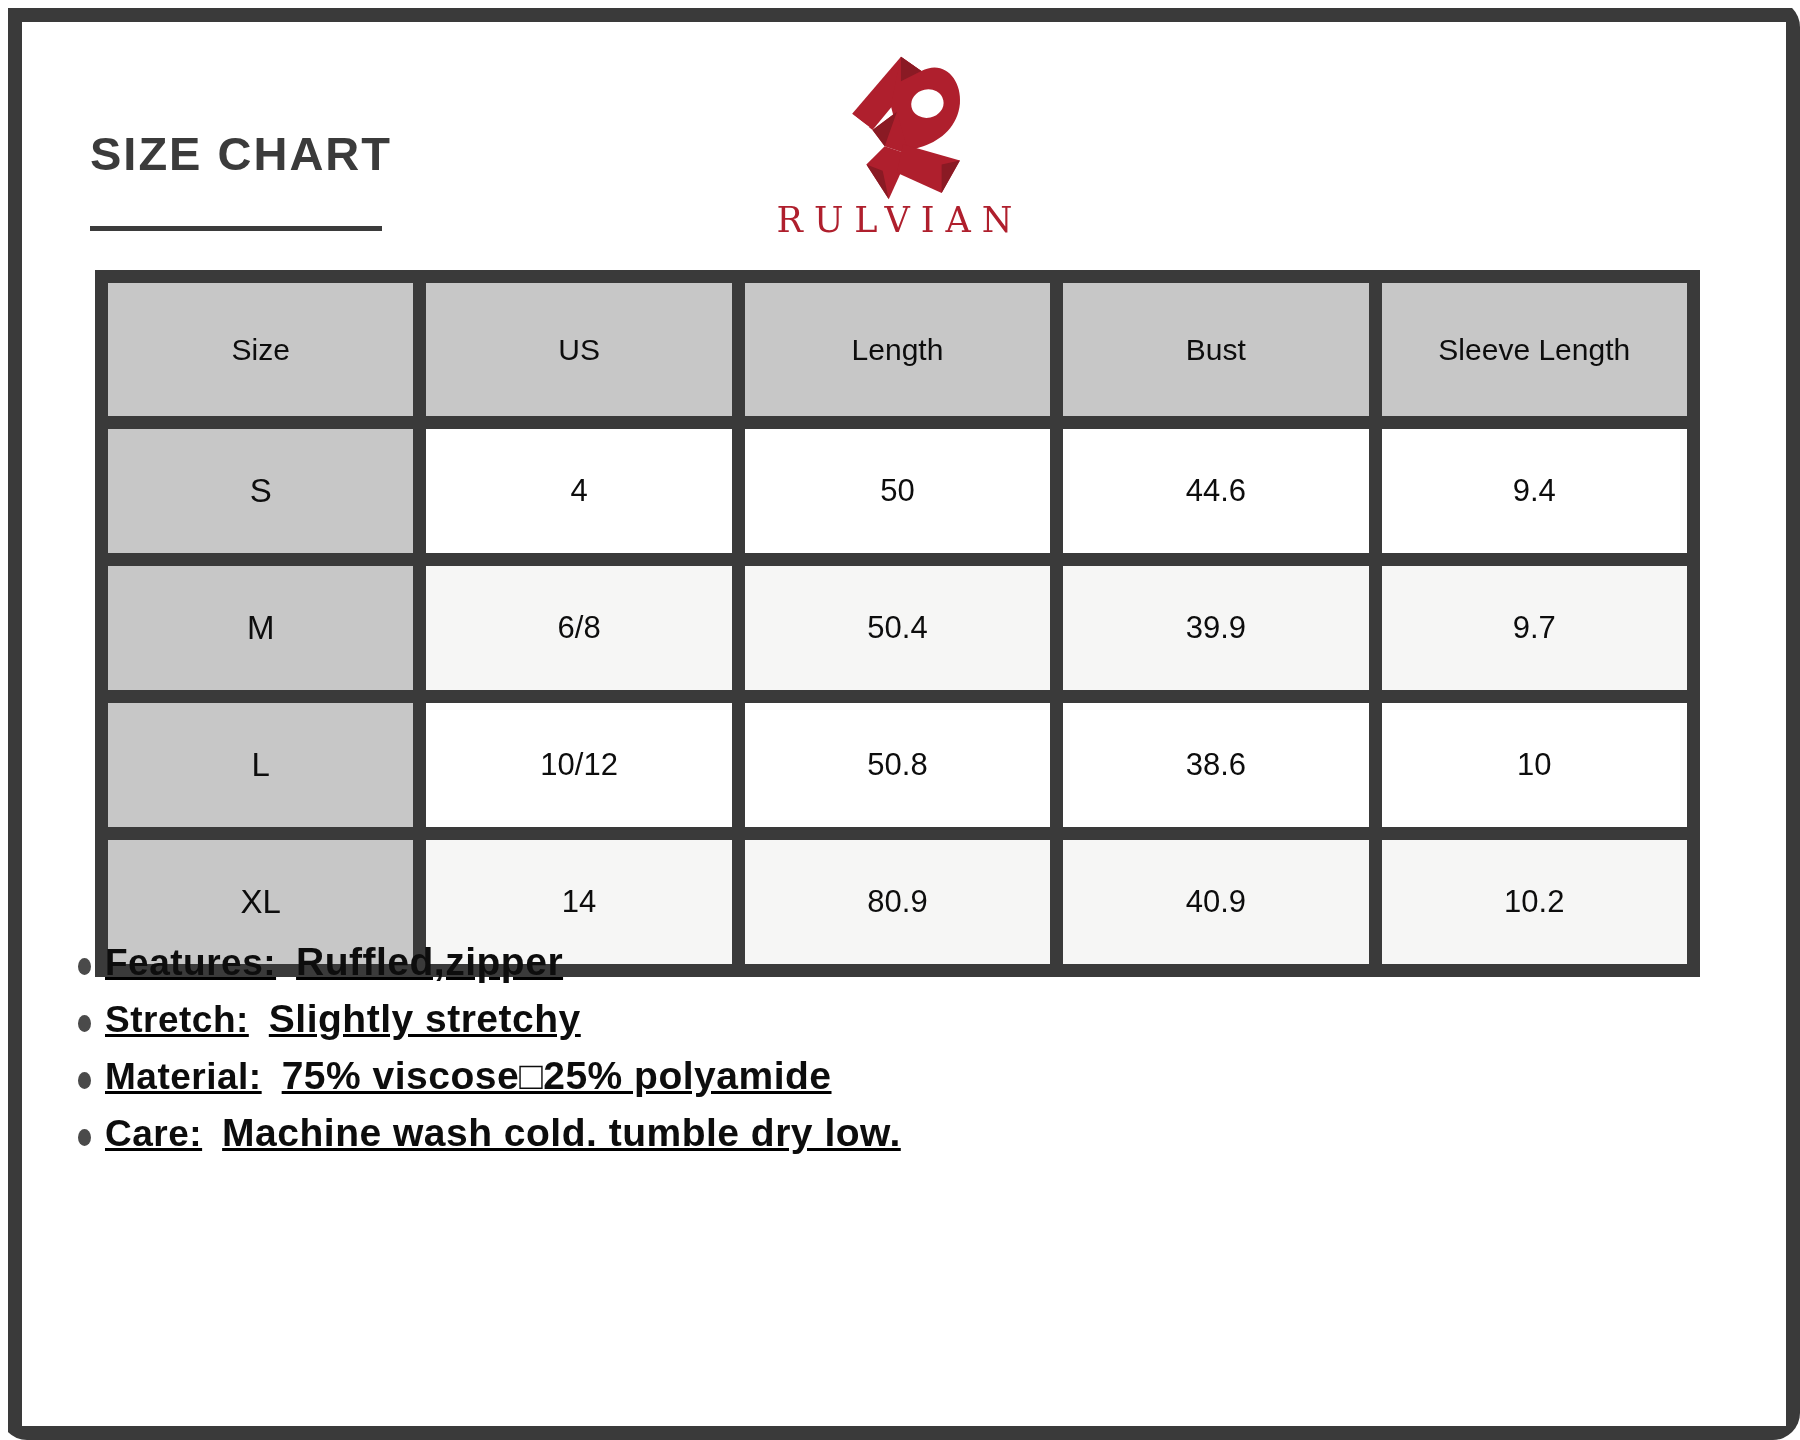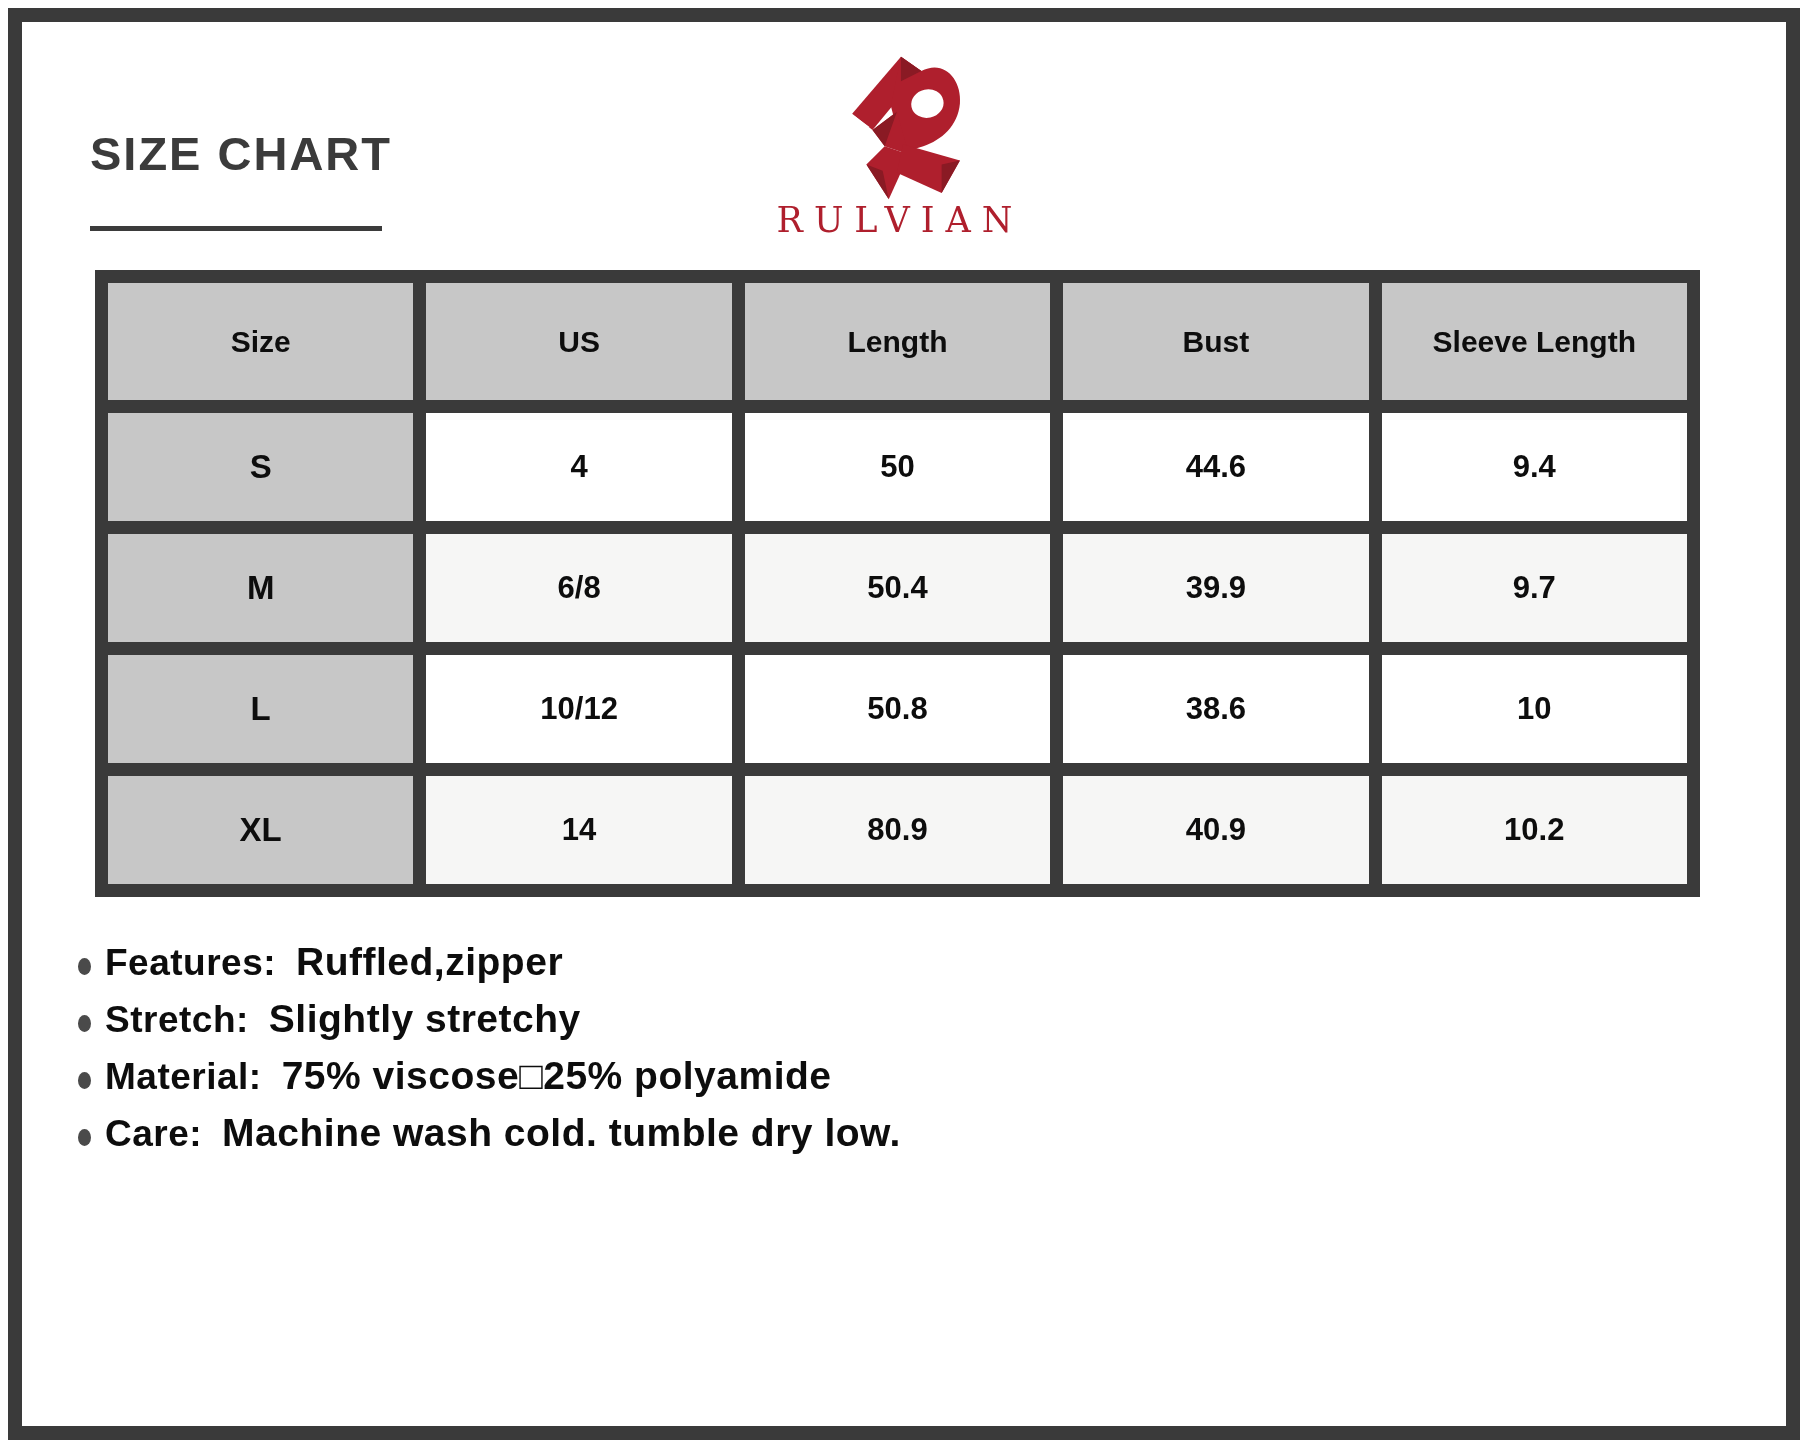--- a/index.html
+++ b/index.html
@@ -9,20 +9,21 @@
     --row-white:#ffffff;
     --row-off:#f6f6f5;
     --brand-red:#af1f2d;
     --brand-red-dark:#8a1a24;
     --text-black:#0d0d0d;
   }
   html,body{margin:0;padding:0;background:#ffffff;}
   #canvas{
     position:relative;width:1800px;height:1440px;background:#ffffff;overflow:hidden;
     font-family:"Liberation Sans","DejaVu Sans",sans-serif;
+    border-radius:27px;
   }
   
   .frame{
     position:absolute;left:8px;top:8px;right:0;bottom:0;
     border:14px solid var(--border-dark);
     pointer-events:none;
   }
   
   .page-title{
     position:absolute;left:90px;top:126px;
@@ -42,31 +43,31 @@
   
   table.size-table{
     position:absolute;left:95px;top:270px;
     width:1605px;height:627px;
     background:var(--border-dark);
     border-collapse:separate;border-spacing:13px;
     table-layout:fixed;
   }
   .size-table th,.size-table td{
     text-align:center;vertical-align:middle;
-    font-weight:bold;color:var(--text-black);
-    font-size:31px;padding:0;
+    font-weight:normal;color:var(--text-black);
+    font-size:31px;padding:8px;
   }
   .size-table th{background:var(--cell-gray);height:117px;font-size:30px;}
   .size-table td{height:108px;}
   .size-table td.size-col{background:var(--cell-gray);font-size:33px;}
   .size-table tr.row-even td.val{background:var(--row-white);}
   .size-table tr.row-odd  td.val{background:var(--row-off);}
   
   .details{
-    position:absolute;left:78px;top:940px;list-style:none;margin:0;padding:0;
+    position:absolute;left:78px;top:940px;list-style:none;margin:0;padding:0;text-decoration:underline;
   }
   .details li{
     display:flex;align-items:baseline;height:57px;
   }
   .bullet-dot{
     width:13px;height:17px;border-radius:50%;
     background:#4a4a4a;flex:0 0 auto;
     align-self:center;margin-right:14px;margin-top:-4px;
   }
   .detail-label{

